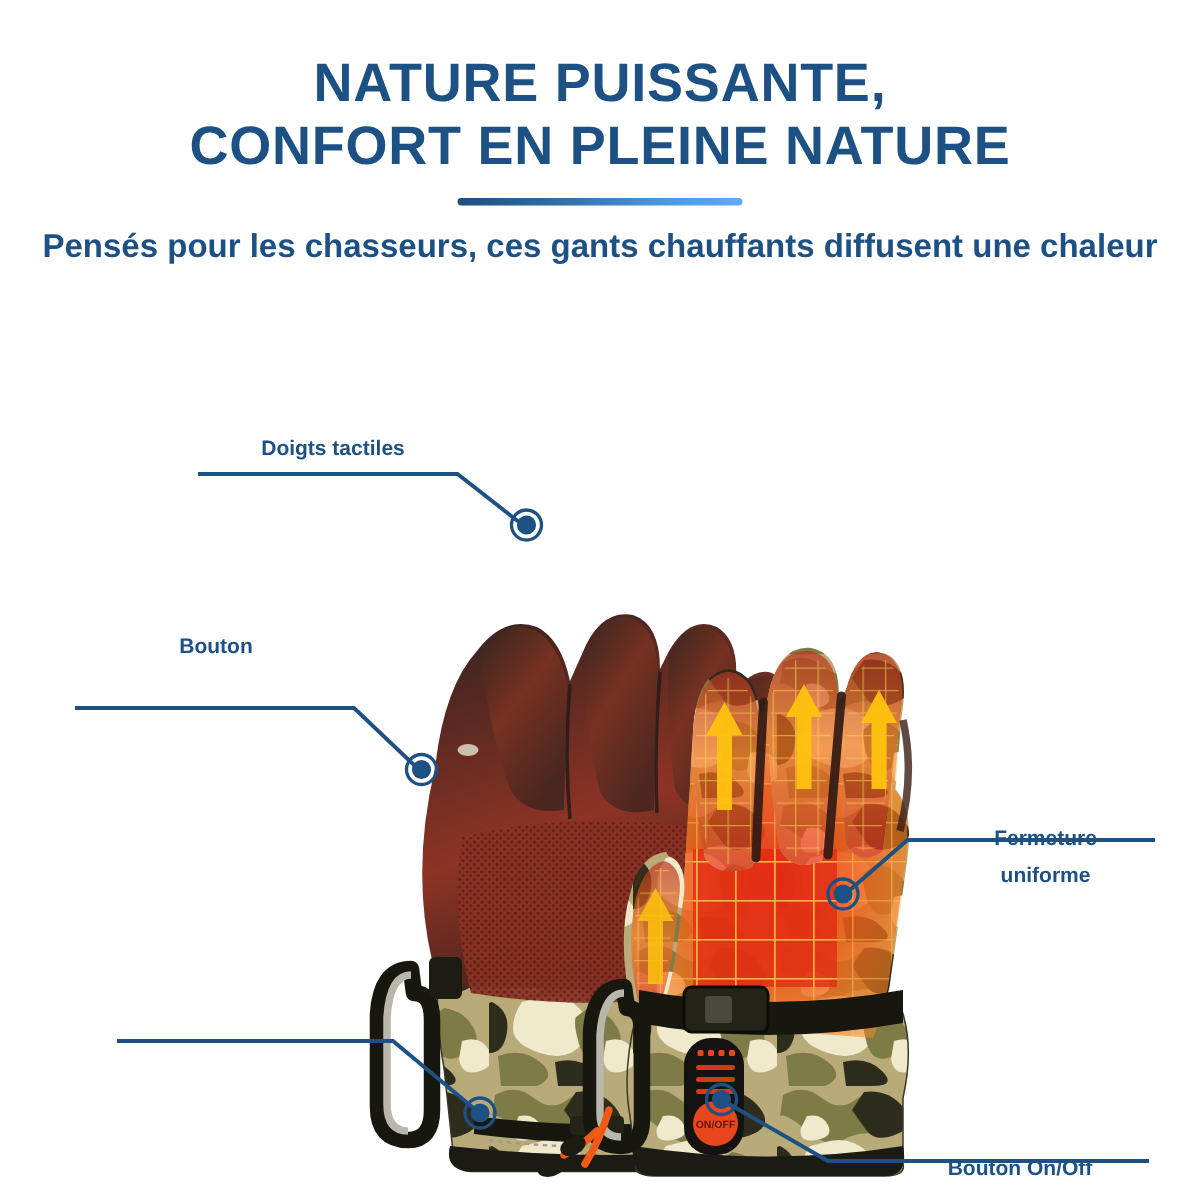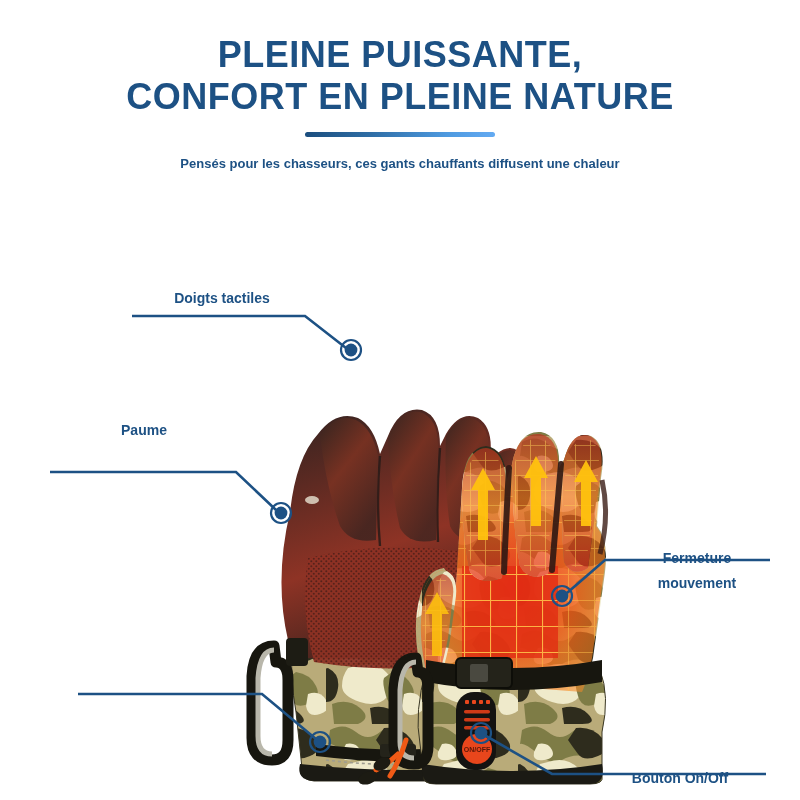--- a/index.html
+++ b/index.html
@@ -18,40 +18,40 @@
     font-size:36px;line-height:42px;font-weight:bold;
     letter-spacing:.5px;color:#1d5184;margin:0;padding-top:34px;
   }
   .title .l2{display:block;}
   .divider{
     width:190px;height:5px;margin:14px auto 0 auto;border-radius:3px;
     background:linear-gradient(90deg,#1b4e7e 0%,#2f6ea6 35%,#4e9ae0 75%,#63aaf2 100%);
   }
   .subtitle{
     margin:14px auto 0 auto;width:760px;
-    font-size:13px;line-height:26px;font-weight:bold;color:#1d5184;
+    font-size:22px;line-height:26px;font-weight:bold;color:#1d5184;
   }
 
   
   .callout{position:absolute;color:#1d5184;font-weight:bold;font-size:14px;line-height:25px;}
   .callout.right{text-align:center;}
   .callout.left{text-align:center;}
   svg.leaders{position:absolute;left:0;top:0;width:800px;height:800px;pointer-events:none;}
 
   
   .gloves{position:absolute;left:230px;top:340px;width:400px;height:445px;}
 </style>
 </head>
 <body>
 
 <div id="stage">
 
   <div class="header">
     <h1 class="title">
-      <span>PLEINE PUISSANTE,</span>
+      <span>NATURE PUISSANTE,</span>
       <span class="l2">CONFORT EN PLEINE NATURE</span>
     </h1>
     <div class="divider"></div>
     <div class="subtitle">
       <div>Pensés pour les chasseurs, ces gants chauffants diffusent une chaleur</div>
     </div>
   </div>
 
   <div class="gloves">
     <svg viewBox="0 0 400 445" width="400" height="445">
@@ -276,28 +276,28 @@
           <circle cx="481" cy="733" r="6.4" fill="#1d5184"></circle>
         </g>
     </g>
   </svg>
 
   <div class="callout left" style="left:132px;top:286px;width:180px;">
     <div>Doigts tactiles</div>
   </div>
 
   <div class="callout left" style="left:44px;top:418px;width:200px;">
-    <div>Paume</div>
+    <div>Bouton</div>
   </div>
 
   <div class="callout left" style="left:62px;top:626px;width:196px;">
   </div>
 
   <div class="callout right" style="left:612px;top:502px;width:170px;margin-top:44px;">
     <div>Fermeture</div>
-    <div>mouvement</div>
+    <div>uniforme</div>
   </div>
 
   <div class="callout right" style="left:580px;top:766px;width:200px;">
     <div>Bouton On/Off</div>
   </div>
 
 </div>
 
 </body></html>

